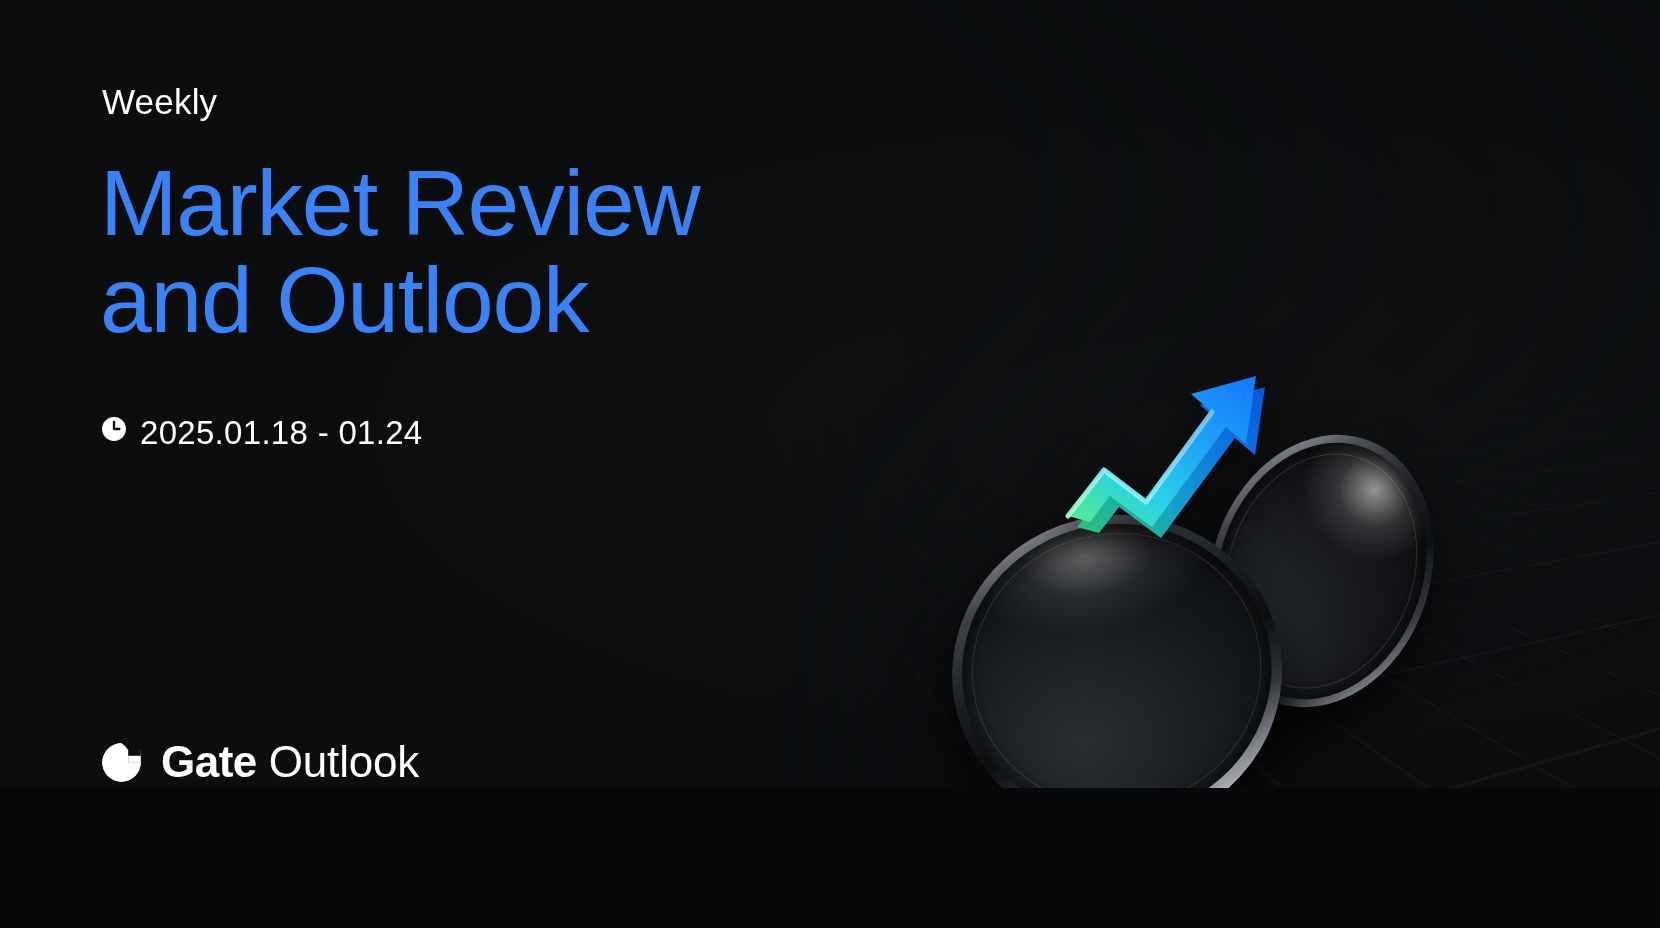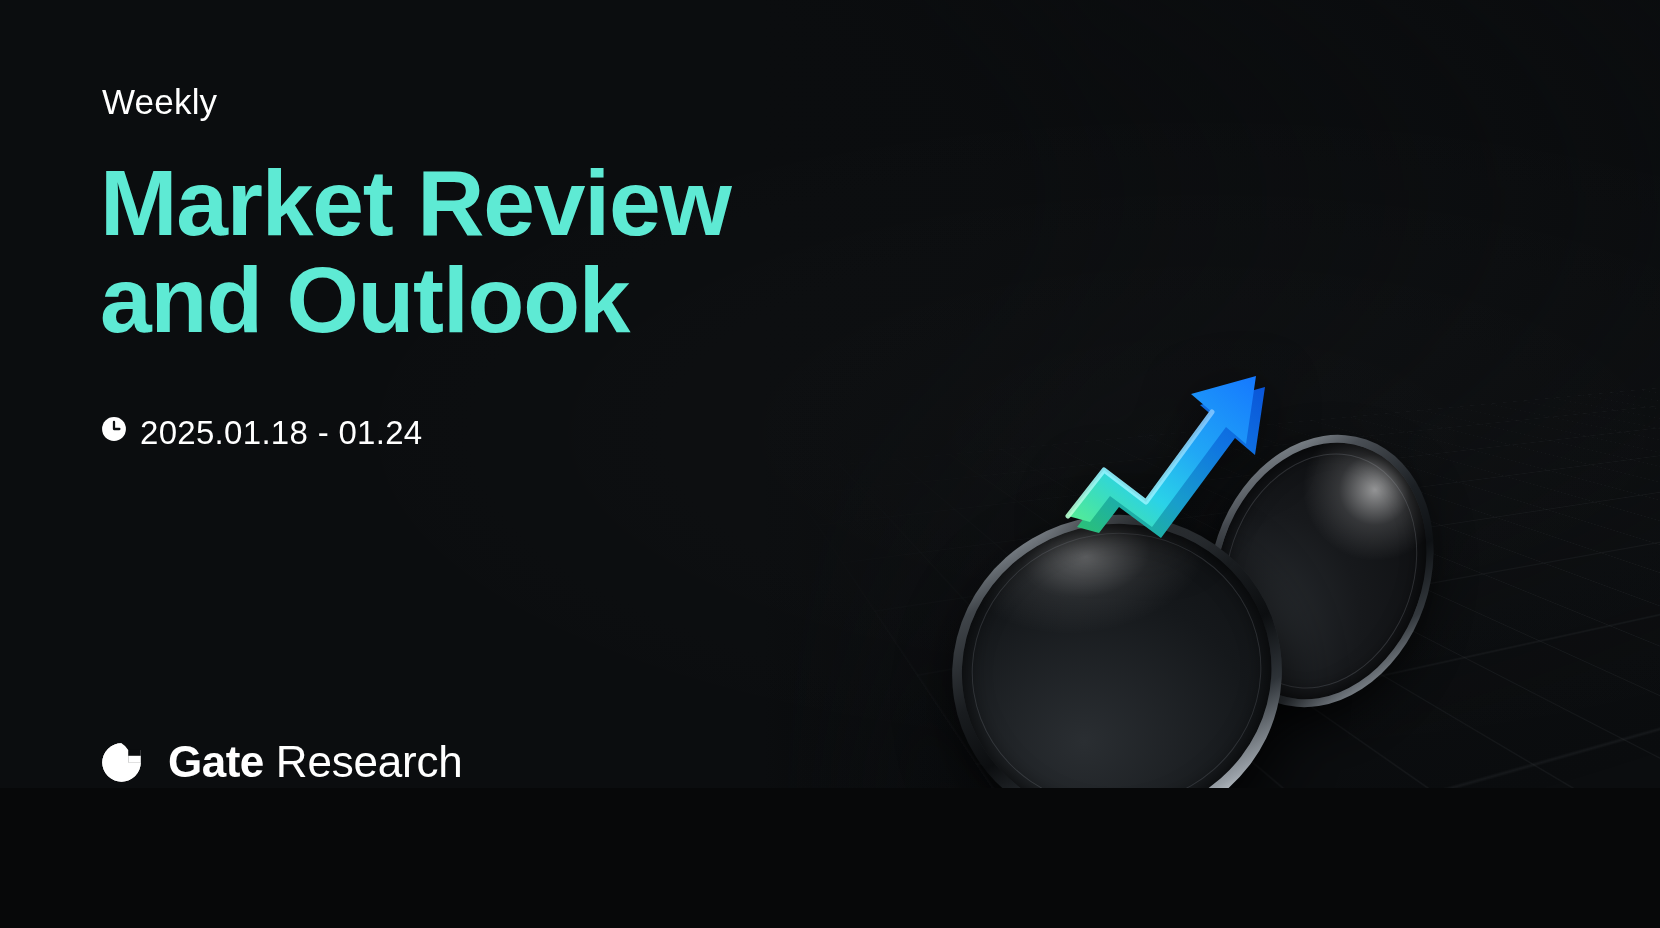--- a/index.html
+++ b/index.html
@@ -63,24 +63,24 @@
     font-size:35px;
     font-weight:400;
     letter-spacing:.2px;
     color:#FFFFFF;
     line-height:1;
   }
 
   .headline {
     position:absolute; top:155px; left:0;
     font-size:93px;
-    font-weight:700;
+    font-weight:400;
     line-height:1.04;
     letter-spacing:-1.2px;
-    color:#5eead4;
+    color:#3b82f6;
     white-space:pre-line;
   }
 
   .daterow {
     position:absolute; top:416px; left:1px;
     display:flex;
     align-items:flex-start;
     gap:13px;
   }
   .clock-icon { display:block; width:26px; height:26px; flex:0 0 auto; }
@@ -91,21 +91,21 @@
     color:#FFFFFF;
     line-height:1;
   }
 
   
   .logo {
     position:absolute;
     left:100px; top:740px;
     display:flex;
     align-items:center;
-    gap:25px;
+    gap:18px;
     z-index:20;
   }
   .logo-mark { display:block; width:43px; height:43px; flex:0 0 auto; }
   .logo-word {
     display:flex; align-items:baseline; gap:12px;
     color:#FFFFFF; line-height:1;
   }
   .logo-gate { font-size:44px; font-weight:700; letter-spacing:-.5px; }
   .logo-research { font-size:44px; font-weight:400; letter-spacing:-.2px; }
 
@@ -268,17 +268,17 @@
   <div class="logo">
     <svg class="logo-mark" viewBox="0 0 48 48">
       <path d="M24 2.5 A21.5 21.5 0 1 0 45.5 24 L31.5 24 L31.5 10 A21.4 21.4 0 0 0 24 2.5 Z
                M31.5 10 L45.5 10 L45.5 24 L31.5 24 Z" fill="#FFFFFF" fill-rule="evenodd"></path>
       <rect x="31.5" y="10" width="14" height="14" fill="#0B0D0F"></rect>
       <path d="M24 2.5 A21.5 21.5 0 1 0 45.5 24 L31.5 24 A7.5 7.5 0 1 1 24 16.5 Z" fill="#FFFFFF"></path>
       <rect x="31.5" y="16.5" width="14" height="7.5" fill="#FFFFFF"></rect>
     </svg>
     <div class="logo-word">
       <span class="logo-gate">Gate</span>
-      <span class="logo-research">Research</span>
+      <span class="logo-research">Outlook</span>
     </div>
   </div>
 
 </div>
 
 </body></html>

